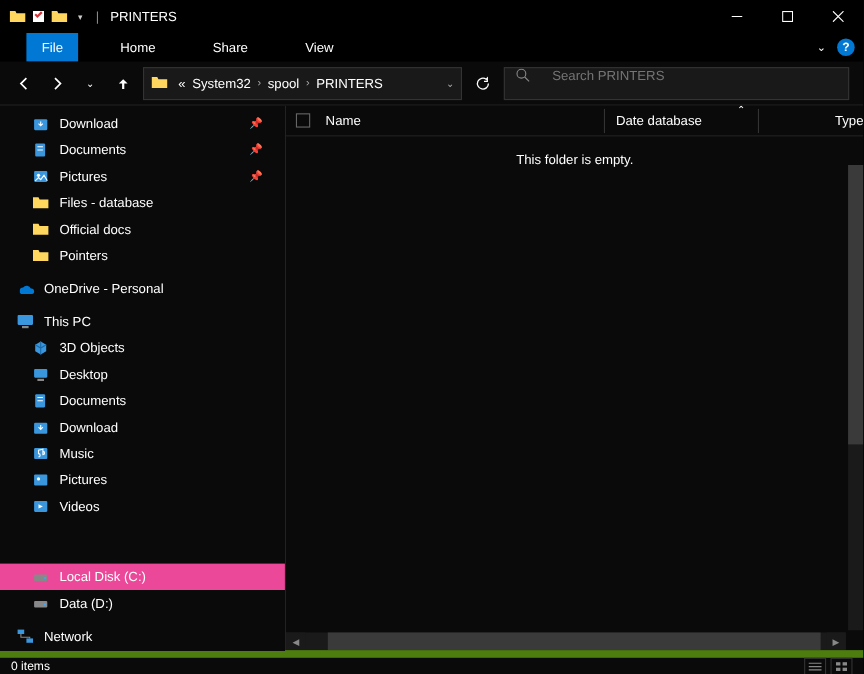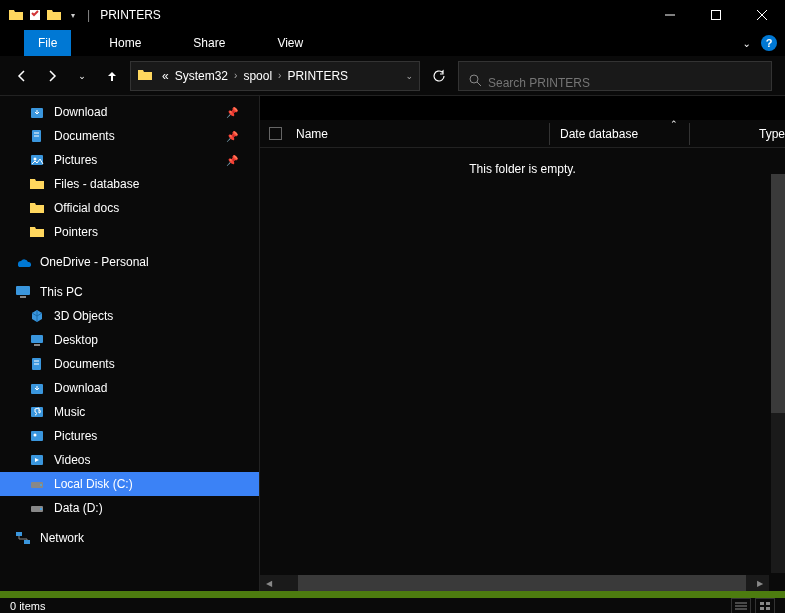--- a/index.html
+++ b/index.html
@@ -21,36 +21,36 @@
     
     .nav-row { height: 40px; background: #0a0a0a; display: flex; align-items: center; padding: 5px 10px; gap: 6px; border-bottom: 1px solid #222; }
     .nav-btn { width: 24px; height: 24px; display: flex; align-items: center; justify-content: center; color: #fff; }
     .addressbar { flex: 1; height: 30px; background: #191919; display: flex; align-items: center; padding: 0 6px; gap: 4px; border: 1px solid #333; max-width: 290px; }
     .addr-folder { width: 18px; height: 18px; }
     .breadcrumb { display: flex; align-items: center; font-size: 12px; }
     .crumb { padding: 0 3px; white-space: nowrap; }
     .crumb-sep { padding: 0 3px; color: #aaa; font-size: 10px; }
     .addr-dropdown { margin-left: auto; }
     .refresh-btn { width: 26px; height: 30px; display: flex; align-items: center; justify-content: center; }
-    .searchbox { width: 314px; height: 30px; background: #191919; display: flex; align-items: flex-end; padding: 0 10px; gap: 6px; border: 1px solid #333; }
+    .searchbox { width: 314px; height: 30px; background: #191919; display: flex; align-items: flex-start; padding: 0 10px; gap: 20px; border: 1px solid #333; }
     .searchbox input { background: transparent; border: none; outline: none; color: #999; font-size: 12px; width: 100%; }
     .search-icon { color: #888; }
     
     .main { flex: 1; display: flex; overflow: hidden; }
     
     .sidebar { width: 260px; background: #0a0a0a; overflow-y: auto; padding: 4px 0; border-right: 1px solid #222; }
     .tree-item { height: 24px; display: flex; align-items: center; padding-left: 28px; gap: 8px; font-size: 12px; }
     .tree-item.root { padding-left: 14px; }
     .tree-item.child { padding-left: 28px; }
-    .tree-item.selected { background: #3b82f6; }
+    .tree-item.selected { background: #ec4899; margin-top: 40px; }
     .tree-icon { width: 18px; height: 18px; flex-shrink: 0; display: flex; align-items: center; justify-content: center; }
     .tree-pin { margin-left: auto; margin-right: 20px; color: #888; font-size: 10px; }
     .tree-spacer { height: 6px; }
     
-    .content { flex: 1; display: flex; flex-direction: column; background: #0a0a0a; position: relative; margin-top: 24px; }
+    .content { flex: 1; display: flex; flex-direction: column; background: #0a0a0a; position: relative; }
     .col-headers { height: 28px; display: flex; align-items: center; border-bottom: 1px solid #222; font-size: 12px; }
     .col-checkbox { width: 30px; display: flex; align-items: center; justify-content: center; }
     .col-checkbox .cb { width: 13px; height: 13px; border: 1px solid #666; }
     .col-name { width: 260px; padding-left: 6px; display: flex; align-items: center; gap: 4px; border-right: 1px solid #333; height: 22px; }
     .col-date { width: 140px; padding-left: 10px; border-right: 1px solid #333; height: 22px; display: flex; align-items: center; }
     .col-type { flex: 1; padding-left: 10px; height: 22px; display: flex; align-items: center; justify-content: flex-end; }
     .sort-arrow { margin: 0 auto; color: #fff; font-size: 9px; position: absolute; left: 410px; top: -1px; }
     .empty-msg { text-align: center; padding-top: 14px; font-size: 12px; }
     .vscroll { position: absolute; right: 0; top: 54px; width: 14px; bottom: 18px; background: #1a1a1a; }
     .vscroll-thumb { width: 100%; height: 60%; background: #3a3a3a; }

